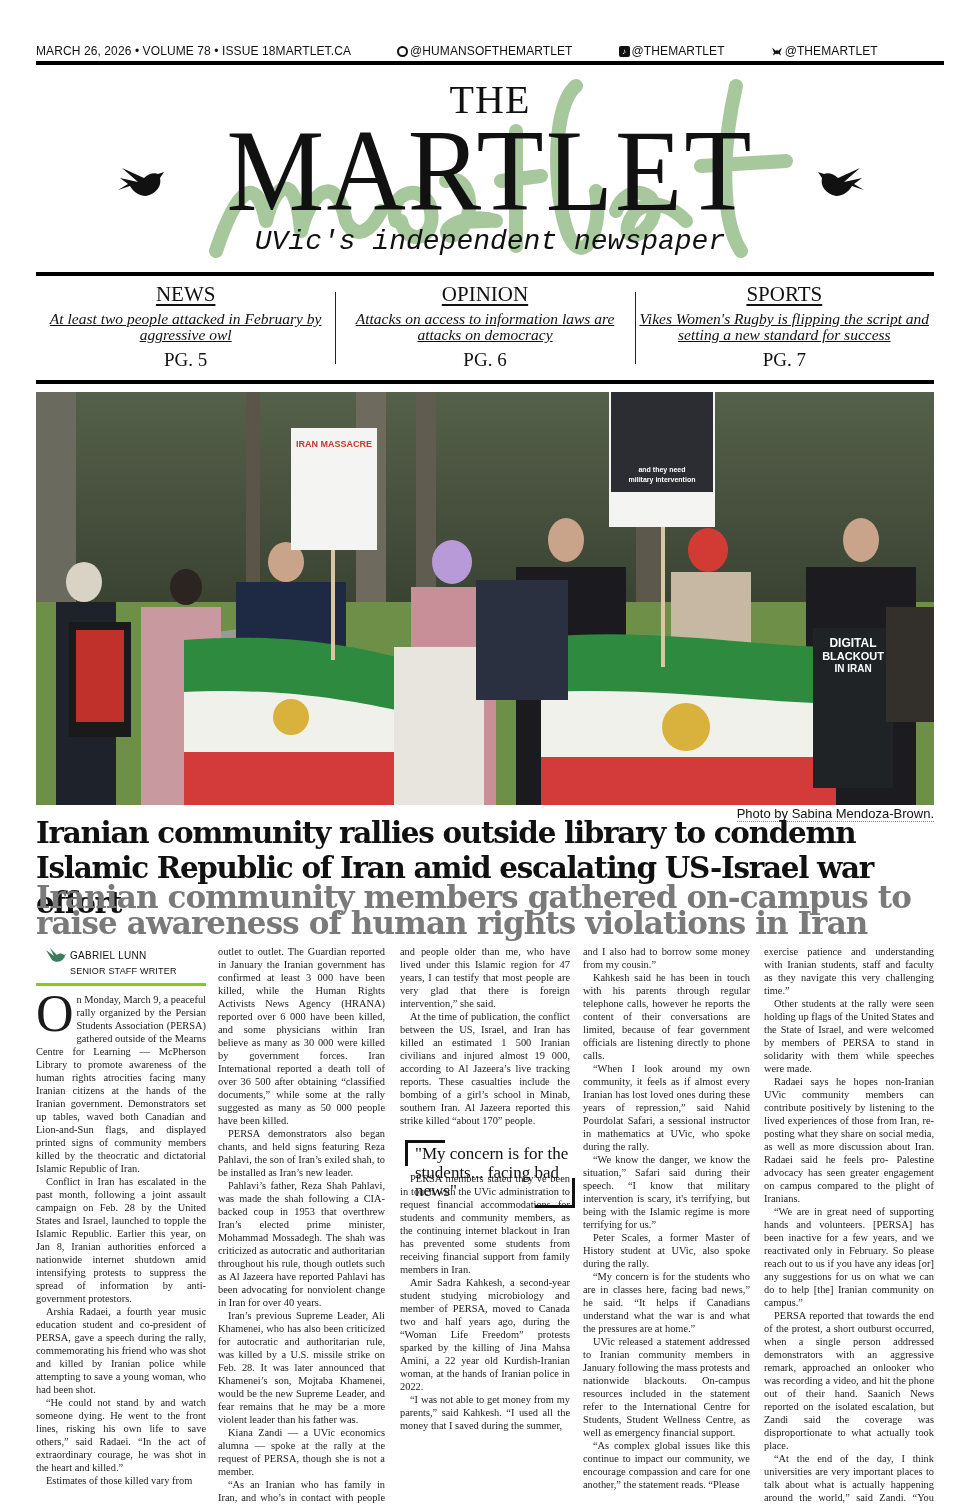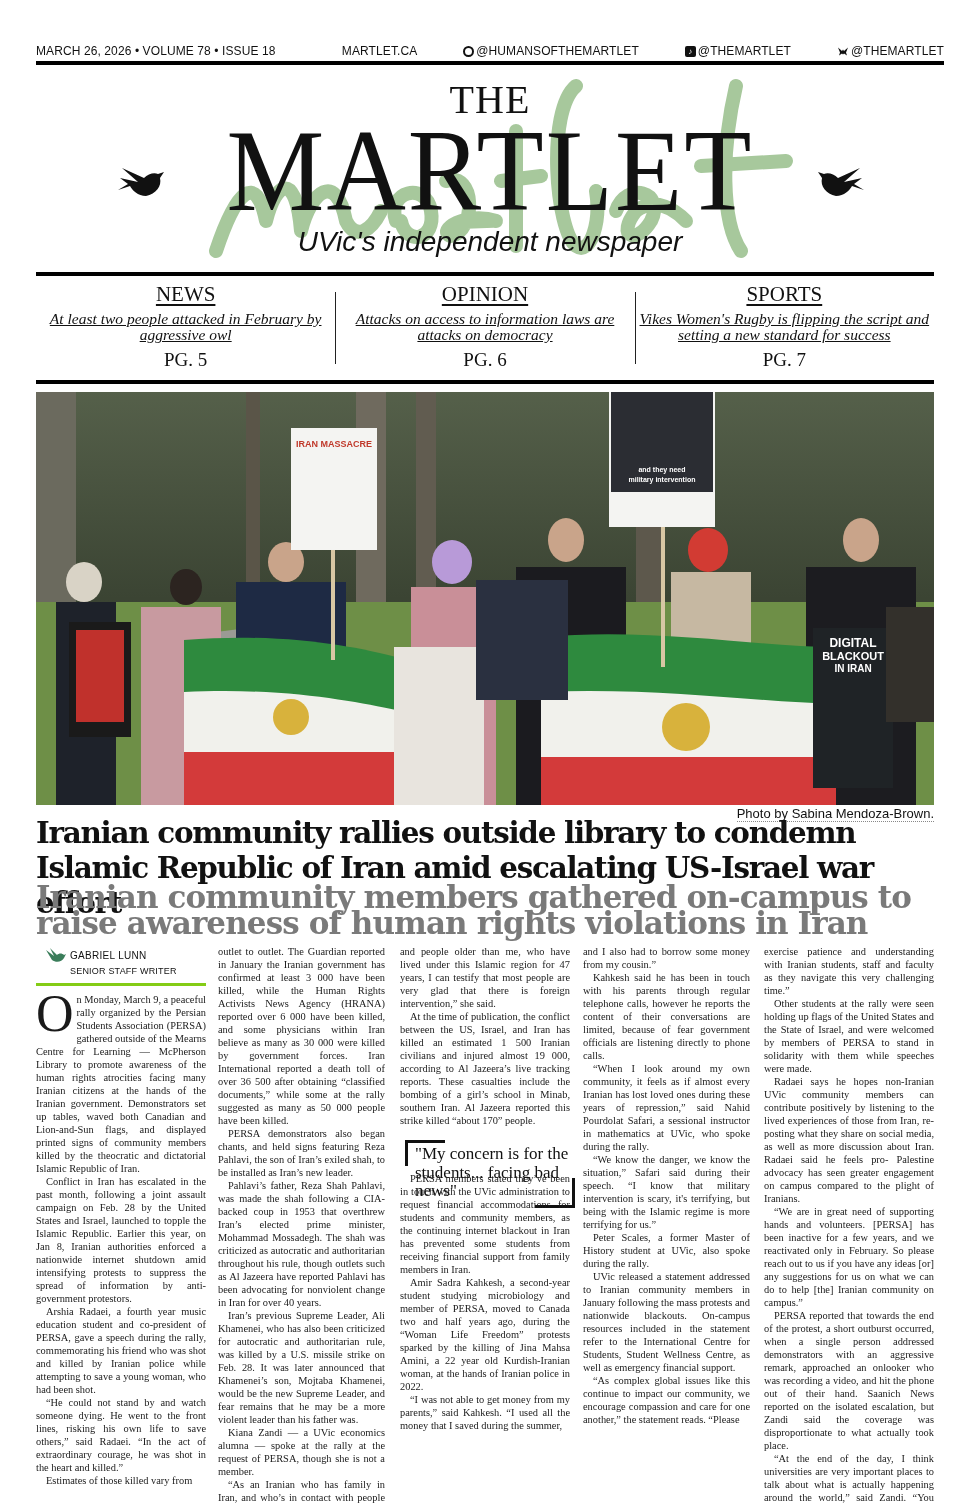--- a/index.html
+++ b/index.html
@@ -1,30 +1,30 @@
 <!DOCTYPE html>
 <html><head>
 <meta charset="utf-8">
 <style>
   * { box-sizing: border-box; margin: 0; padding: 0; }
   html, body { width: 968px; height: 1506px; background: #ffffff; overflow: hidden; }
   body { position: relative; font-family: "DejaVu Serif", serif; color: #111; }
 
-  .topbar { position: absolute; left: 36px; top: 40px; width: 908px; height: 22px; display: flex; justify-content: space-between; align-items: center; font-family: "Liberation Sans", sans-serif; font-size: 12px; letter-spacing: 0.1px; }
+  .topbar { position: absolute; left: 36px; top: 40px; width: 908px; height: 22px; display: flex; justify-content: flex-start; align-items: center; font-family: "Liberation Sans", sans-serif; font-size: 12px; letter-spacing: 0.1px; }
   .topbar .right { display: flex; align-items: center; gap: 6px; }
   .topbar .soc { display: inline-flex; align-items: center; gap: 2px; margin-left: 40px; }
   .ico-box { display: inline-block; width: 11px; height: 11px; background: #111; border-radius: 2px; color: #fff; font-size: 8px; line-height: 11px; text-align: center; }
   .ico-circ { display: inline-block; width: 11px; height: 11px; border: 2px solid #111; border-radius: 50%; }
   .rule-top { position: absolute; left: 36px; top: 61px; width: 908px; height: 4px; background: #000; }
 
   .masthead { position: absolute; left: 36px; top: 66px; width: 908px; height: 200px; }
   .script-bg { position: absolute; left: 160px; top: 5px; width: 600px; height: 190px; }
   .the { position: absolute; left: 0; width: 100%; top: 10px; text-align: center; font-family: "Liberation Serif", serif; font-size: 40px; letter-spacing: 1px; }
   .martlet { position: absolute; left: 0; width: 100%; top: 50px; text-align: center; font-family: "Liberation Serif", serif; font-size: 110px; line-height: 1; letter-spacing: 2px; transform: scaleY(1.05); }
-  .tagline { position: absolute; left: 0; width: 100%; top: 160px; text-align: center; font-family: Liberation Sans, sans-serif; font-style: italic; font-size: 28px; }
+  .tagline { position: absolute; left: 0; width: 100%; top: 160px; text-align: center; font-family: Liberation Mono, monospace; font-style: italic; font-size: 28px; }
   .bird { position: absolute; top: 90px; width: 60px; height: 50px; }
   .bird.l { left: 82px; }
   .bird.r { right: 80px; transform: scaleX(-1); }
 
   .rule-mid { position: absolute; left: 36px; top: 272px; width: 898px; height: 4px; background: #000; }
   .teasers { position: absolute; left: 36px; top: 278px; width: 898px; height: 100px; display: flex; }
   .teaser { flex: 1; text-align: center; padding-top: 4px; position: relative; }
   .teaser + .teaser::before { content: ""; position: absolute; left: 0; top: 14px; height: 72px; width: 1px; background: #222; }
   .teaser .sec { font-family: "Liberation Serif", serif; font-size: 21px; text-decoration: underline; text-underline-offset: 3px; }
   .teaser .hl { font-family: "Liberation Serif", serif; font-style: italic; font-size: 15.5px; line-height: 16px; margin-top: 4px; text-decoration: underline; }
@@ -236,20 +236,21 @@
   <p>Amir Sadra Kahkesh, a second-year student studying microbiology and member of PERSA, moved to Canada two and half years ago, during the “Woman Life Freedom” protests sparked by the killing of Jina Mahsa Amini, a 22 year old Kurdish-Iranian woman, at the hands of Iranian police in 2022.</p>
   <p>“I was not able to get money from my parents,” said Kahkesh. “I used all the money that I saved during the summer,</p>
 </div>
 
 <div class="col c4">
   <p class="noind">and I also had to borrow some money from my cousin.”</p>
   <p>Kahkesh said he has been in touch with his parents through regular telephone calls, however he reports the content of their conversations are limited, because of fear government officials are listening directly to phone calls.</p>
   <p>“When I look around my own community, it feels as if almost every Iranian has lost loved ones during these years of repression,” said Nahid Pourdolat Safari, a sessional instructor in mathematics at UVic, who spoke during the rally.</p>
   <p>“We know the danger, we know the situation,” Safari said during their speech. “I know that military intervention is scary, it's terrifying, but being with the Islamic regime is more terrifying for us.”</p>
   <p>Peter Scales, a former Master of History student at UVic, also spoke during the rally.</p>
+  <p>“My concern is for the students who are in classes here, facing bad news,” he said. “It helps if Canadians understand what the war is and what the pressures are at home.”</p>
   <p>UVic released a statement addressed to Iranian community members in January following the mass protests and nationwide blackouts. On-campus resources included in the statement refer to the International Centre for Students, Student Wellness Centre, as well as emergency financial support.</p>
   <p>“As complex global issues like this continue to impact our community, we encourage compassion and care for one another,” the statement reads. “Please</p>
 </div>
 
 <div class="col c5">
   <p class="noind">exercise patience and understanding with Iranian students, staff and faculty as they navigate this very challenging time.”</p>
   <p>Other students at the rally were seen holding up flags of the United States and the State of Israel, and were welcomed by members of PERSA to stand in solidarity with them while speeches were made.</p>
   <p>Radaei says he hopes non-Iranian UVic community members can contribute positively by listening to the lived experiences of those from Iran, re-posting what they share on social media, as well as more discussion about Iran. Radaei said he feels pro- Palestine advocacy has seen greater engagement on campus compared to the plight of Iranians.</p>
   <p>“We are in great need of supporting hands and volunteers. [PERSA] has been inactive for a few years, and we reactivated only in February. So please reach out to us if you have any ideas [or] any suggestions for us on what we can do to help [the] Iranian community on campus.”</p>
   <p>PERSA reported that towards the end of the protest, a short outburst occurred, when a single person addressed demonstrators with an aggressive remark, approached an onlooker who was recording a video, and hit the phone out of their hand. Saanich News reported on the isolated escalation, but Zandi said the coverage was disproportionate to what actually took place.</p>

